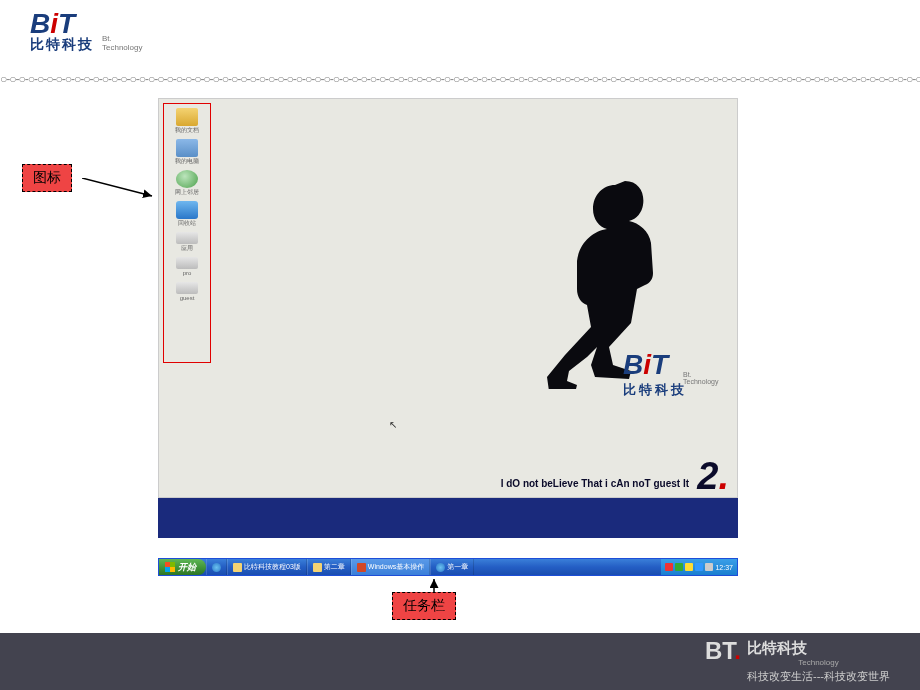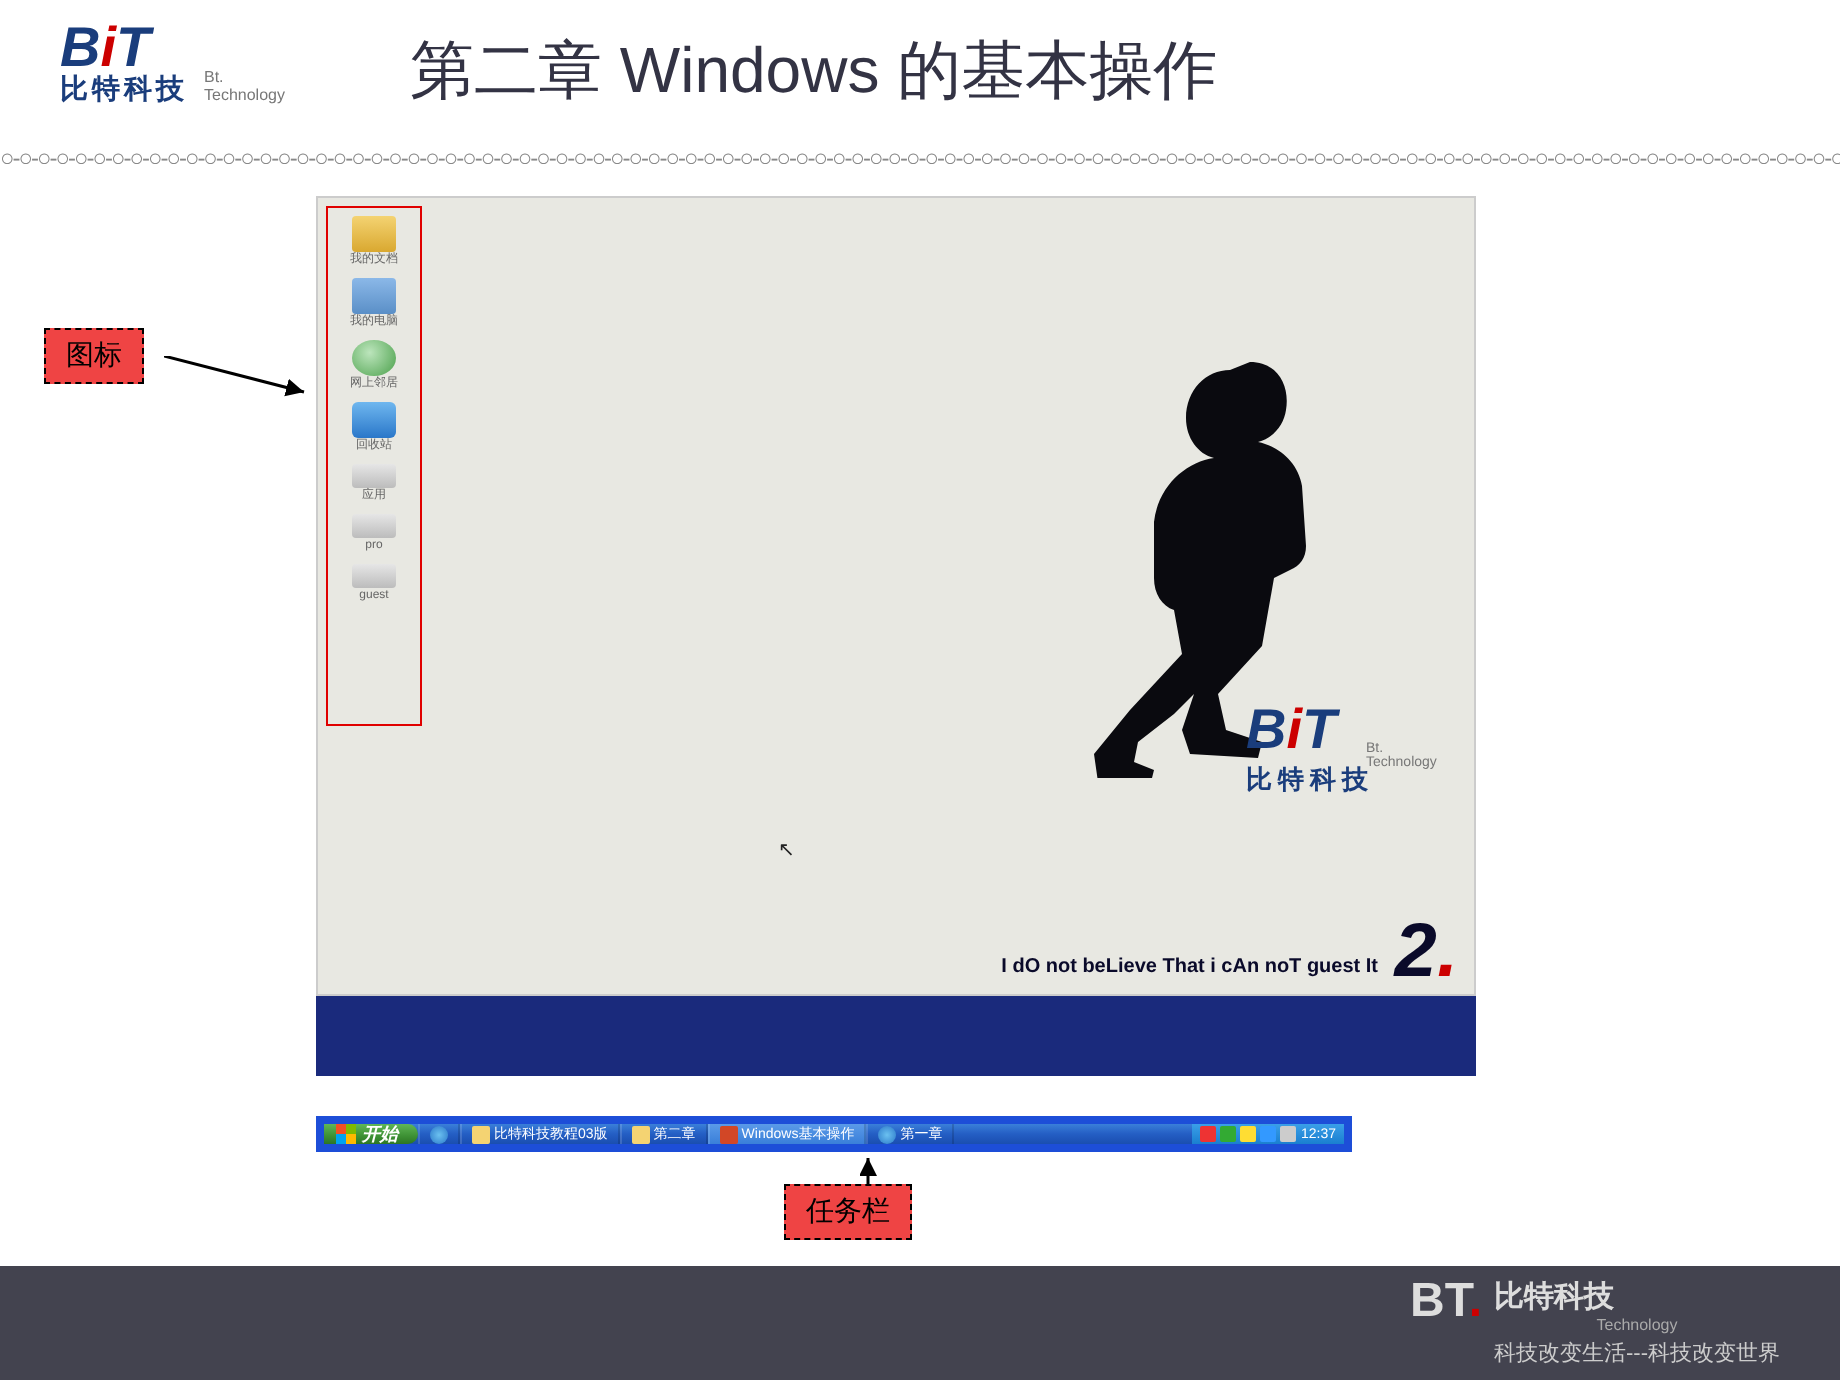--- a/index.html
+++ b/index.html
@@ -191,23 +191,23 @@
     width: 580px;
     height: 40px;
     background: #1a2a7c;
   }
 
   
   .taskbar-wrap {
     position: absolute;
     left: 158px;
     top: 558px;
-    width: 518px;
+    width: 580px;
     height: 18px;
-    border: 4px solid #1d4ed8;
+    border: 1px solid #1d4ed8;
   }
   .taskbar {
     width: 100%;
     height: 100%;
     background: linear-gradient(to bottom, #3a7fd9 0%, #245ec4 50%, #1a4eb0 100%);
     display: flex;
     align-items: stretch;
     font-size: 8px;
     color: #fff;
   }
@@ -308,21 +308,20 @@
 </style>
 </head>
 <body>
 
 <div class="header">
   <div class="logo-small">
     <div class="bit-text">B<span class="i-dot">i</span>T</div>
     <div class="bit-tech">Bt. Technology</div>
     <div class="cn">比特科技</div>
   </div>
-  <div class="slide-title">第二章   Windows 的基本操作</div>
 </div>
 
 <div class="chain">
 ○-○-○-○-○-○-○-○-○-○-○-○-○-○-○-○-○-○-○-○-○-○-○-○-○-○-○-○-○-○-○-○-○-○-○-○-○-○-○-○-○-○-○-○-○-○-○-○-○-○-○-○-○-○-○-○-○-○-○-○-○-○-○-○-○-○-○-○-○-○-○-○-○-○-○-○-○-○-○-○-○-○-○-○-○-○-○-○-○-○-○-○-○-○-○-○-○-○-○-○-○-○
 </div>
 
 <div class="label-box label-icons">图标</div>
 <svg class="arrow1" width="80" height="40">
   <defs>
       <marker id="ah1" markerWidth="8" markerHeight="8" refX="6" refY="3" orient="auto">

